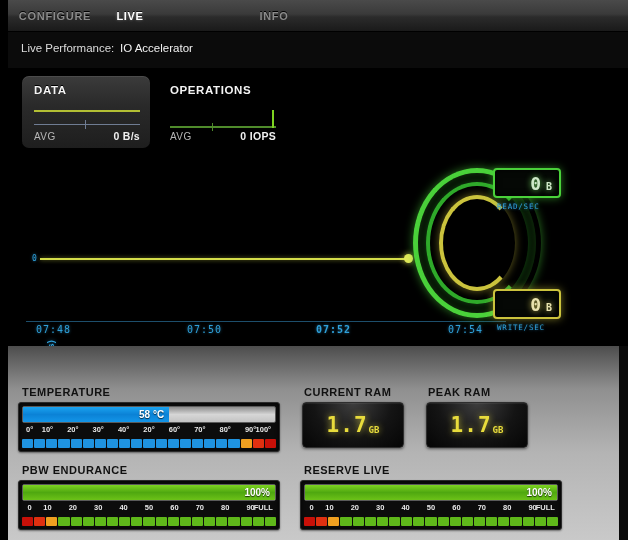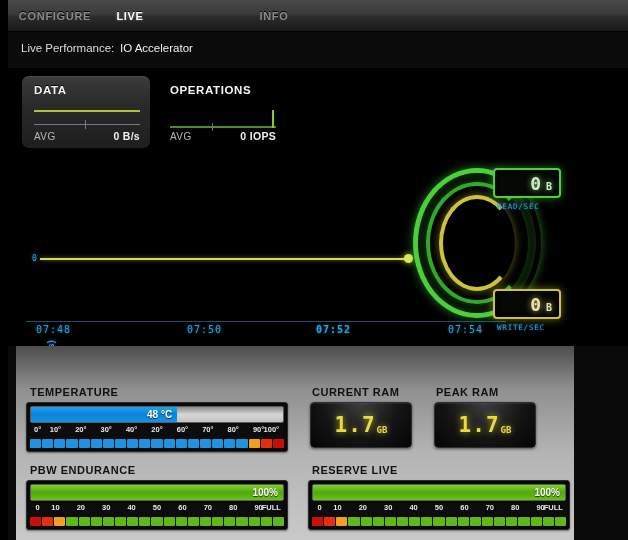--- a/index.html
+++ b/index.html
@@ -166,21 +166,21 @@
   .glabel {
     position: absolute; font-size: 7.5px; letter-spacing: .8px;
     color: #2f9fd8; font-family: "DejaVu Sans Mono", monospace;
     text-shadow: 0 0 3px rgba(47,159,216,.7);
   }
   .glabel.read { left: 84px; top: 40px; }
   .glabel.write { left: 84px; top: 161px; }
 
   
   .bottom {
-    position: absolute; left: 8px; top: 346px; width: 558px; height: 194px;
+    position: absolute; left: 0; top: 346px; width: 611px; height: 194px;
     background: linear-gradient(to bottom, #4d4d4d 0%, #8f8f8f 22%, #b4b4b4 55%, #c9c9c9 100%);
   }
   .sect-title {
     position: absolute; font-size: 11px; font-weight: bold; color: #111;
     letter-spacing: .5px;
   }
 
   
   .bframe {
     position: absolute; background: #0c0c0c;
@@ -320,21 +320,21 @@
       <div class="glabel write">WRITE/SEC</div>
     </div>
   </div>
 
   <div class="bottom">
 
     <div class="sect-title" style="left:14px; top:40px;">TEMPERATURE</div>
     <div class="bframe" style="left:10px; top:56px; width:262px;">
       <div class="btrack">
         <div class="bfill blue" id="temp-fill" style="width: 58%;">
-          <span class="v">48 °C</span>
+          <span class="v">58 °C</span>
         </div>
       </div>
       <div class="bscale" id="temp-scale">
           <span style="left: 3%;">0°</span>
           <span style="left: 10%;">10°</span>
           <span style="left: 20%;">20°</span>
           <span style="left: 30%;">30°</span>
           <span style="left: 40%;">40°</span>
           <span style="left: 50%;">20°</span>
           <span style="left: 60%;">60°</span>

